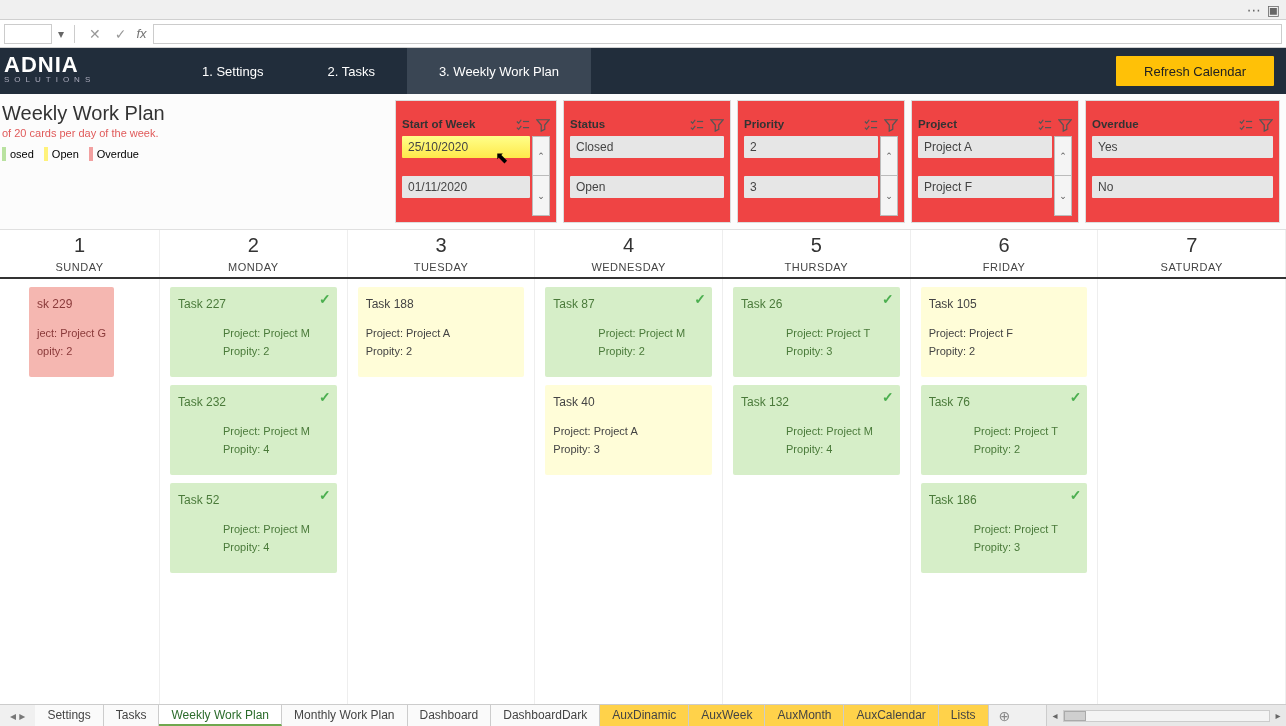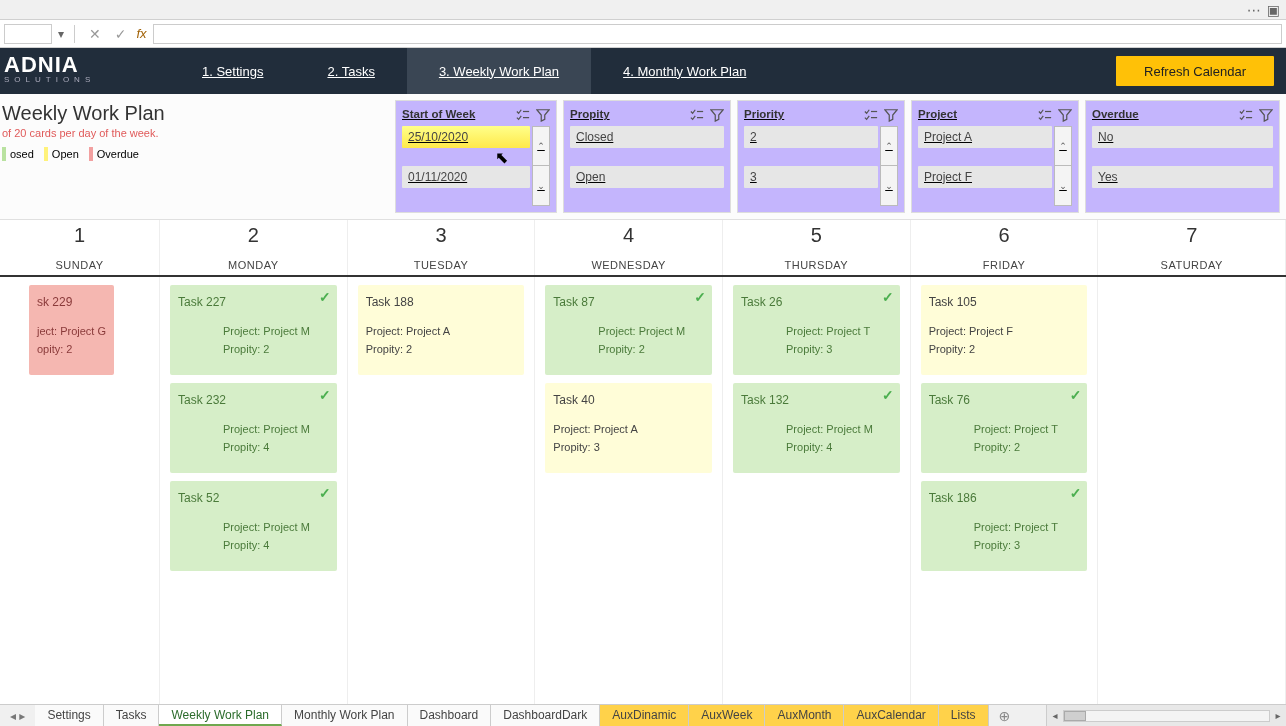--- a/index.html
+++ b/index.html
@@ -3,60 +3,60 @@
 <meta charset="utf-8">
 <style>
 * { box-sizing: border-box; margin: 0; padding: 0; }
 body { font-family: "Segoe UI", Arial, sans-serif; font-size: 12px; background: #e8e8e8; height: 726px; width: 1286px; overflow: hidden; }
 .titlebar { height: 20px; background: #f0f0f0; border-bottom: 1px solid #d0d0d0; display: flex; justify-content: flex-end; align-items: center; padding-right: 6px; gap: 6px; color: #666; font-size: 14px; }
 .titlebar span { cursor: default; }
 .formula-row { height: 28px; background: #fff; border-bottom: 1px solid #d0d0d0; display: flex; align-items: center; padding: 0 4px; gap: 6px; font-size: 12px; color: #666; }
 .namebox { width: 48px; height: 20px; border: 1px solid #ccc; background: #fff; }
 .fx-sep { border-left: 1px solid #ccc; height: 18px; margin: 0 4px; }
 .fx-btn { color: #999; font-size: 14px; padding: 0 4px; }
-.fx { font-style: italic; font-size: 13px; color: #a16207; text-align: right; }
+.fx { font-style: italic; font-size: 13px; color: #737373; text-align: right; }
 .formula-input { flex: 1; height: 20px; border: 1px solid #ccc; background: #fff; }
 
 .navbar { height: 46px; background: #212d3b; display: flex; align-items: stretch; color: #fff; }
 .logo { width: 170px; padding: 6px 0 4px 4px; line-height: 1; }
 .logo-main { font-size: 22px; font-weight: 900; letter-spacing: 1px; font-family: Impact, Arial Black, sans-serif; }
 .logo-sub { font-size: 8px; letter-spacing: 5px; color: #aab; }
-.nav-item { display: flex; align-items: center; padding: 10px 32px; font-size: 13px; cursor: pointer; text-decoration: underline; }
+.nav-item { display: flex; align-items: center; padding: 10px 32px; font-size: 13px; cursor: pointer; }
 .nav-item.active { background: #3a4654; }
 .nav-spacer { flex: 1; }
 .refresh-btn { background: #ffc107; color: #222; border: none; font-size: 13px; font-weight: 500; padding: 0 28px; margin: 8px 12px 8px 0; height: 30px; cursor: pointer; border-radius: 1px; }
 
 .filter-row { background: #fcfcfc; display: flex; align-items: flex-start; border-bottom: 1px solid #e0e0e0; }
 .title-block { width: 395px; padding: 8px 2px 6px 2px; }
 .page-title { font-size: 20px; color: #333; font-weight: 400; }
 .page-sub { font-size: 11px; color: #e05a5a; margin-top: 2px; }
 .legend { margin-top: 8px; display: flex; gap: 10px; align-items: flex-start; font-size: 11px; }
 .legend-chip { display: flex; align-items: center; gap: 4px; }
 .swatch { width: 4px; height: 14px; display: inline-block; }
 .sw-closed { background: #b9e2a0; }
 .sw-open { background: #fff27a; }
 .sw-overdue { background: #f2a0a0; }
 
-.filter-group { border: 1px solid #ddd; margin: 6px 6px 6px 0; padding: 6px 6px 6px 6px; background: #c4b5fd; min-width: 168px; text-decoration: underline; }
+.filter-group { border: 1px solid #ddd; margin: 6px 6px 6px 0; padding: 16px 6px 6px 6px; background: #ef4444; min-width: 168px; }
 .filter-head { display: flex; align-items: center; font-size: 11.5px; font-weight: 600; color: #333; margin-bottom: 4px; }
 .filter-head .sp { flex: 1; }
 .filter-icon { font-size: 12px; color: #666; margin-left: 6px; cursor: pointer; }
 .filter-body { display: flex; }
 .filter-list { flex: 1; }
 .filter-item { background: #e6e6e6; color: #444; font-size: 12px; padding: 4px 6px; margin-bottom: 18px; border-radius: 1px; cursor: pointer; }
 .filter-item.selected { background: linear-gradient(#ffff8a, #ffe94a); }
 .filter-spin { width: 18px; display: flex; flex-direction: column; margin-left: 2px; }
 .spin-btn { flex: 1; border: 1px solid #bbb; background: #f4f4f4; font-size: 9px; color: #555; display: flex; align-items: center; justify-content: center; cursor: pointer; }
 .spin-btn + .spin-btn { border-top: none; }
 
 .week-header { display: flex; background: #fff; border-bottom: 2px solid #333; }
 .day-head { flex: 1; text-align: center; padding: 4px 0 4px 0; border-right: 1px solid #eee; }
 .day-head:first-child { flex: 0 0 160px; }
 .day-num { font-size: 20px; color: #333; font-weight: 400; }
-.day-name { font-size: 11px; letter-spacing: 0.5px; color: #444; margin-top: 12px; }
+.day-name { font-size: 11px; letter-spacing: 0.5px; color: #444; margin-top: 4px; }
 
 .board { display: flex; background: #fff; height: 455px; overflow: hidden; }
 .col { flex: 1; border-right: 1px solid #eee; padding: 8px 10px; display: flex; flex-direction: column; gap: 8px; }
 .col:first-child { flex: 0 0 160px; padding-left: 0; padding-right: 10px; align-items: center; }
 
 .card { border-radius: 2px; padding: 10px 8px 10px 8px; font-size: 11.5px; position: relative; min-height: 90px; }
 .card .title { font-size: 12px; margin-bottom: 16px; }
 .card .line { font-size: 11px; margin-bottom: 6px; }
 .card .check { position: absolute; top: 4px; right: 6px; color: #4caf50; font-size: 14px; font-weight: bold; }
 .card.closed { background: #d6eec8; color: #4a7a3a; }
@@ -104,21 +104,20 @@
 </div>
 
 <div class="navbar">
   <div class="logo">
     <div class="logo-main">ADNIA</div>
     <div class="logo-sub">SOLUTIONS</div>
   </div>
   <div class="nav-item">1. Settings</div>
   <div class="nav-item">2. Tasks</div>
   <div class="nav-item active">3. Weekly Work Plan</div>
-  <div class="nav-item">4. Monthly Work Plan</div>
   <div class="nav-spacer"></div>
   <button class="refresh-btn">Refresh Calendar</button>
 </div>
 
 <div class="filter-row">
   <div class="title-block">
     <div class="page-title">Weekly Work Plan</div>
     <div class="page-sub">of 20 cards per day of the week.</div>
     <div class="legend">
       <span class="legend-chip">
@@ -157,21 +156,21 @@
       </div>
       <div class="filter-spin">
         <div class="spin-btn">⌃</div>
         <div class="spin-btn">⌄</div>
       </div>
     </div>
   </div>
 
   <div class="filter-group">
     <div class="filter-head">
-      <span>Propity</span>
+      <span>Status</span>
       <span class="sp"></span>
       <span class="filter-icon"><svg class="ico" viewBox="0 0 16 16">
             <polyline points="1,4 3,6 6,2"></polyline>
             <line x1="8" y1="4" x2="15" y2="4"></line>
             <polyline points="1,11 3,13 6,9"></polyline>
             <line x1="8" y1="11" x2="15" y2="11"></line>
           </svg></span>
       <span class="filter-icon"><svg class="ico" viewBox="0 0 16 16">
             <path d="M1 2h14l-5 6v5l-4 2v-7z"></path>
           </svg></span>
@@ -245,22 +244,22 @@
             <line x1="8" y1="4" x2="15" y2="4"></line>
             <polyline points="1,11 3,13 6,9"></polyline>
             <line x1="8" y1="11" x2="15" y2="11"></line>
           </svg></span>
       <span class="filter-icon"><svg class="ico" viewBox="0 0 16 16">
             <path d="M1 2h14l-5 6v5l-4 2v-7z"></path>
           </svg></span>
     </div>
     <div class="filter-body">
       <div class="filter-list">
+        <div class="filter-item">Yes</div>
         <div class="filter-item">No</div>
-        <div class="filter-item">Yes</div>
       </div>
     </div>
   </div>
 </div>
 
 <div class="week-header" id="week-header">
     <div class="day-head">
       <div class="day-num">1</div>
       <div class="day-name">SUNDAY</div>
     </div>

